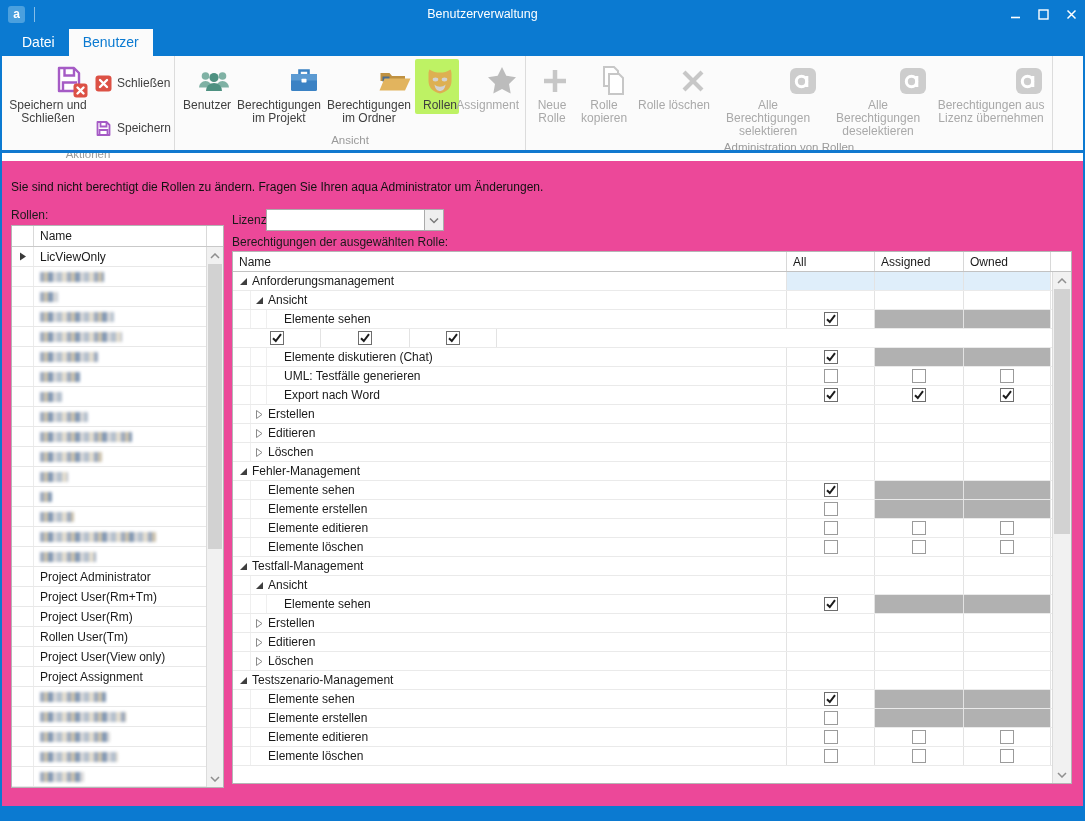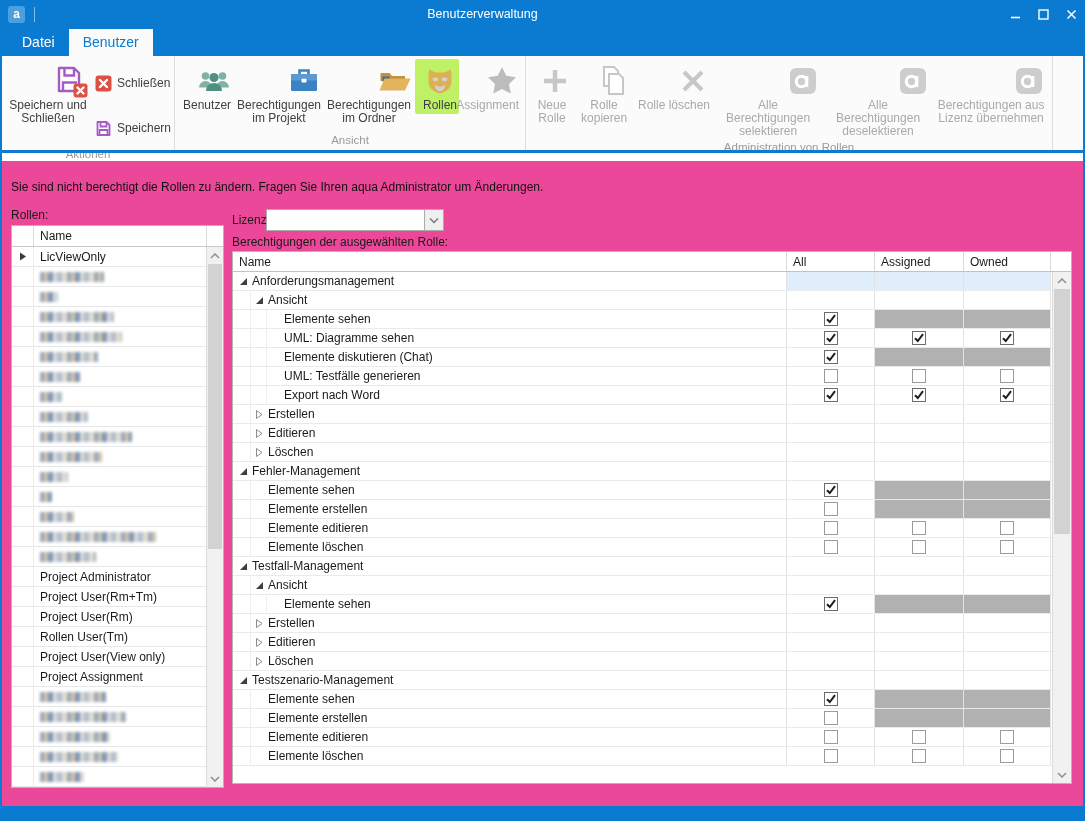--- a/index.html
+++ b/index.html
@@ -483,26 +483,20 @@
               <div class="cb checked">
                 <svg width="12" height="12" viewBox="0 0 12 12">
                   <path d="M2 6.2 l2.8 2.8 L10 2.2" fill="none" stroke="#1c1c1c" stroke-width="2"></path>
                 </svg>
               </div>
             </div>
             <div class="pt-cell c1 disabled"></div>
             <div class="pt-cell c2 disabled"></div>
           </div>
           <div class="pt-row">
-            <div class="pt-name">
-              <div class="indent"></div>
-              <div class="indent"></div>
-              <div class="glyph"></div>
-              <span>UML: Diagramme sehen</span>
-            </div>
             <div class="pt-cell c0">
               <div class="cb checked">
                 <svg width="12" height="12" viewBox="0 0 12 12">
                   <path d="M2 6.2 l2.8 2.8 L10 2.2" fill="none" stroke="#1c1c1c" stroke-width="2"></path>
                 </svg>
               </div>
             </div>
             <div class="pt-cell c1">
               <div class="cb checked">
                 <svg width="12" height="12" viewBox="0 0 12 12">

